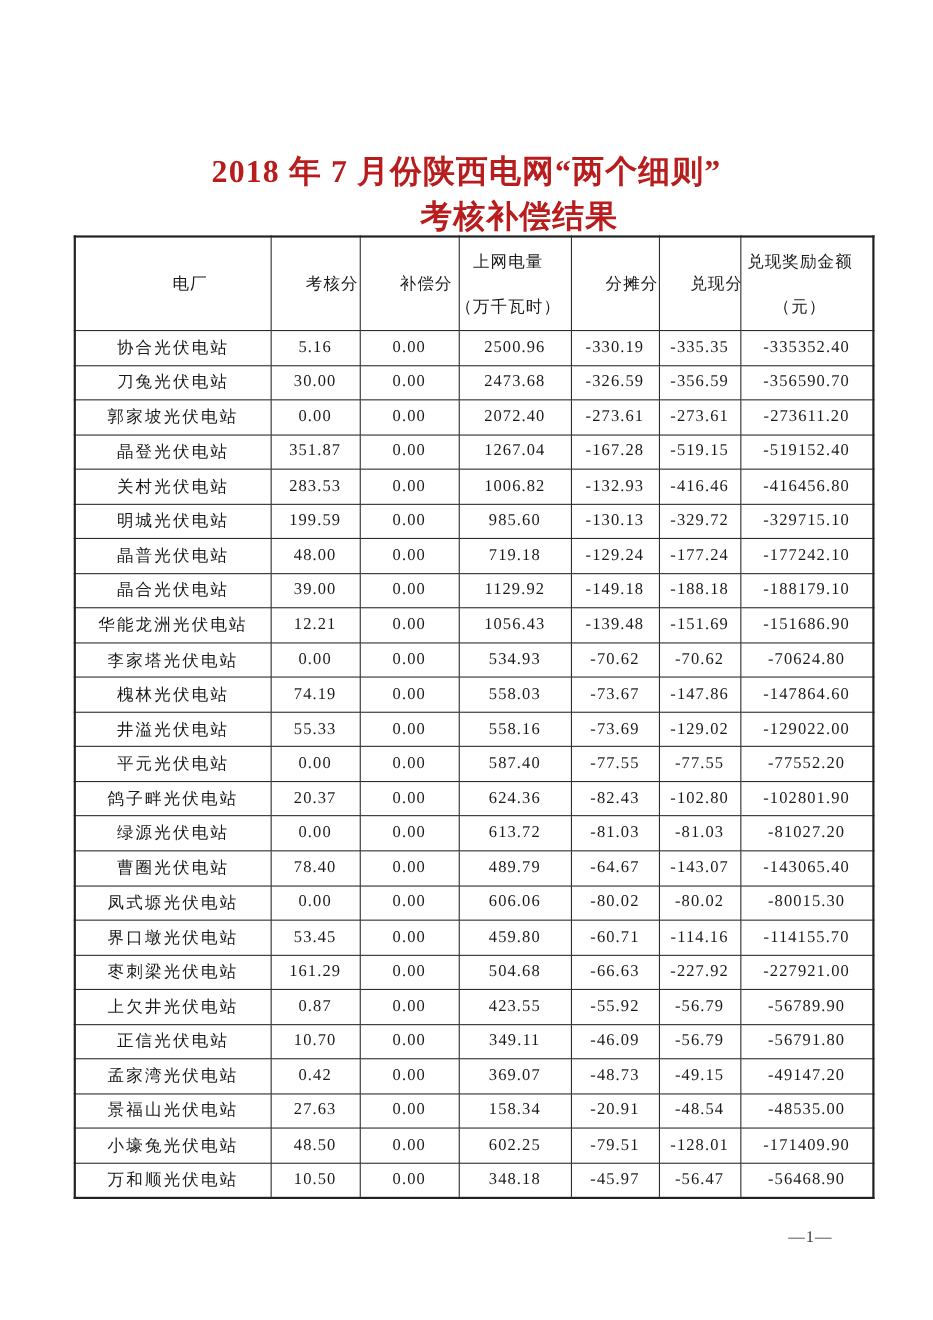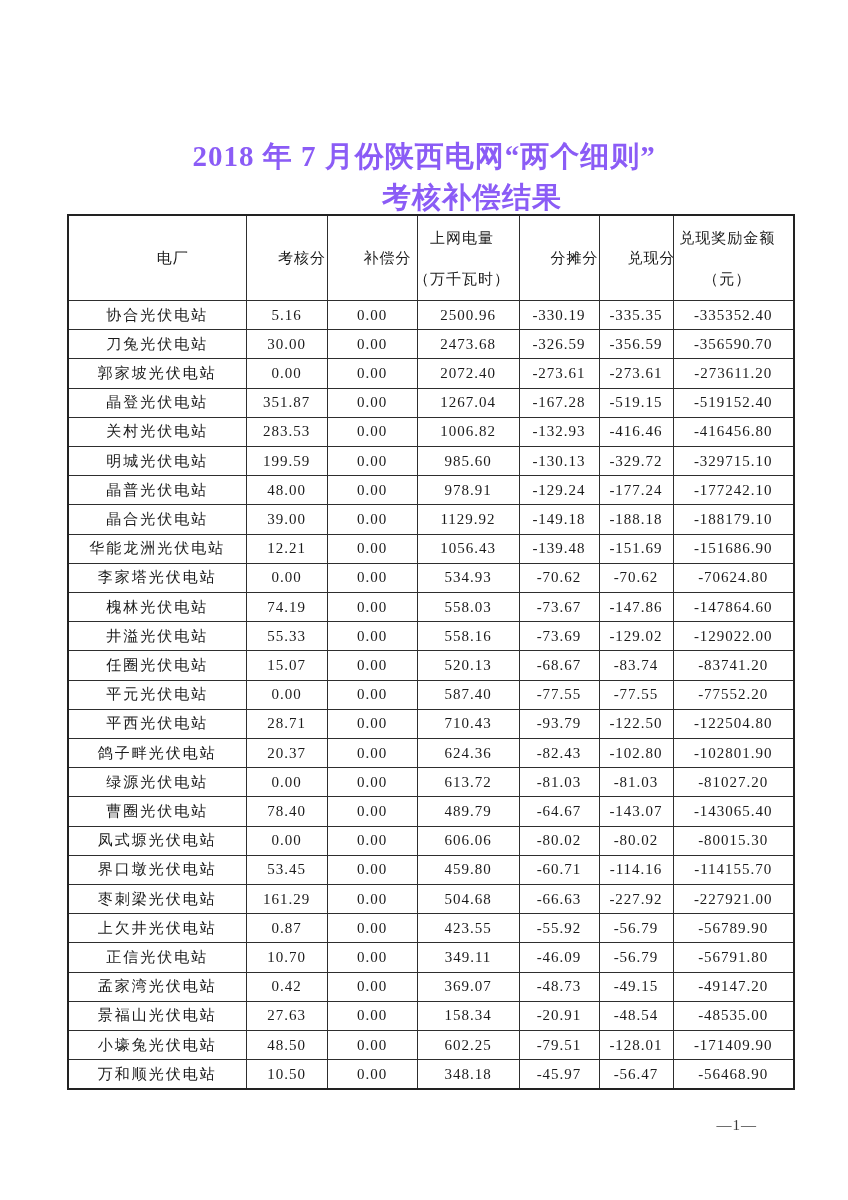--- a/index.html
+++ b/index.html
@@ -5,21 +5,21 @@
   html,body{margin:0;padding:0;}
   body{
     width:848px;height:1200px;background:#ffffff;
     font-family:"Liberation Serif","DejaVu Serif",serif;
     color:#1a1a1a;
   }
   .page{position:relative;width:848px;height:1200px;background:#ffffff;overflow:hidden;}
   .title-line{
     position:absolute;left:0;width:100%;margin:0;
     text-align:center;font-weight:700;font-size:29px;line-height:40px;
-    letter-spacing:1px;color:#8b5cf6;
+    letter-spacing:1px;color:#b91c1c;
   }
   .title-line.l1{top:136px;}
   .title-line.l2{top:177px;padding-left:48px;}
   table.results{
     position:absolute;left:67px;top:214px;width:726px;height:876px;
     border-collapse:collapse;table-layout:fixed;
     border:2px solid #222;
   }
   th,td{
     border:1px solid #2e2e2e;
@@ -150,21 +150,21 @@
           <td>0.00</td>
           <td>985.60</td>
           <td>-130.13</td>
           <td>-329.72</td>
           <td>-329715.10</td>
         </tr>
         <tr>
           <td class="name">晶普光伏电站</td>
           <td>48.00</td>
           <td>0.00</td>
-          <td>978.91</td>
+          <td>719.18</td>
           <td>-129.24</td>
           <td>-177.24</td>
           <td>-177242.10</td>
         </tr>
         <tr>
           <td class="name">晶合光伏电站</td>
           <td>39.00</td>
           <td>0.00</td>
           <td>1129.92</td>
           <td>-149.18</td>
@@ -201,47 +201,29 @@
         <tr>
           <td class="name">井溢光伏电站</td>
           <td>55.33</td>
           <td>0.00</td>
           <td>558.16</td>
           <td>-73.69</td>
           <td>-129.02</td>
           <td>-129022.00</td>
         </tr>
         <tr>
-          <td class="name">任圈光伏电站</td>
-          <td>15.07</td>
-          <td>0.00</td>
-          <td>520.13</td>
-          <td>-68.67</td>
-          <td>-83.74</td>
-          <td>-83741.20</td>
-        </tr>
-        <tr>
           <td class="name">平元光伏电站</td>
           <td>0.00</td>
           <td>0.00</td>
           <td>587.40</td>
           <td>-77.55</td>
           <td>-77.55</td>
           <td>-77552.20</td>
         </tr>
         <tr>
-          <td class="name">平西光伏电站</td>
-          <td>28.71</td>
-          <td>0.00</td>
-          <td>710.43</td>
-          <td>-93.79</td>
-          <td>-122.50</td>
-          <td>-122504.80</td>
-        </tr>
-        <tr>
           <td class="name">鸽子畔光伏电站</td>
           <td>20.37</td>
           <td>0.00</td>
           <td>624.36</td>
           <td>-82.43</td>
           <td>-102.80</td>
           <td>-102801.90</td>
         </tr>
         <tr>
           <td class="name">绿源光伏电站</td>

